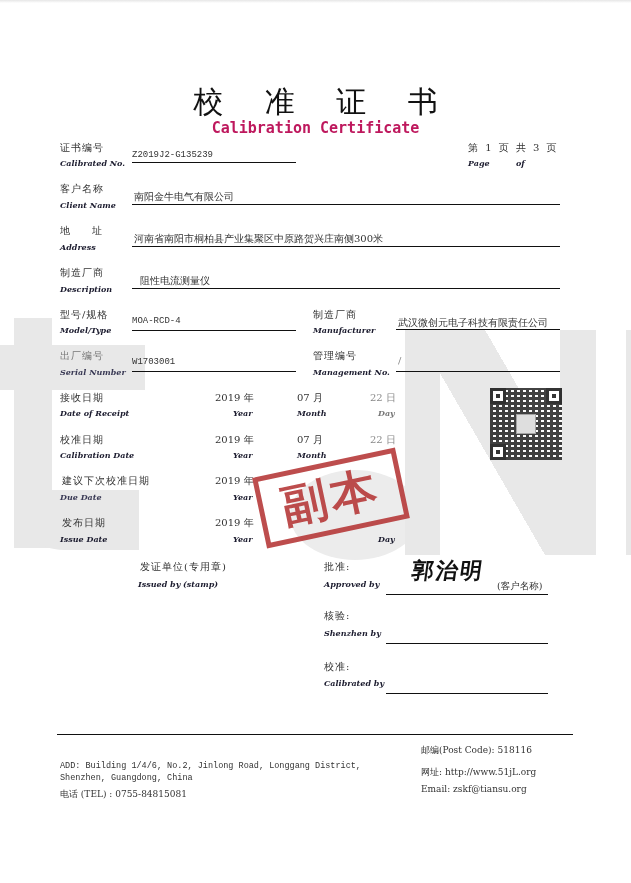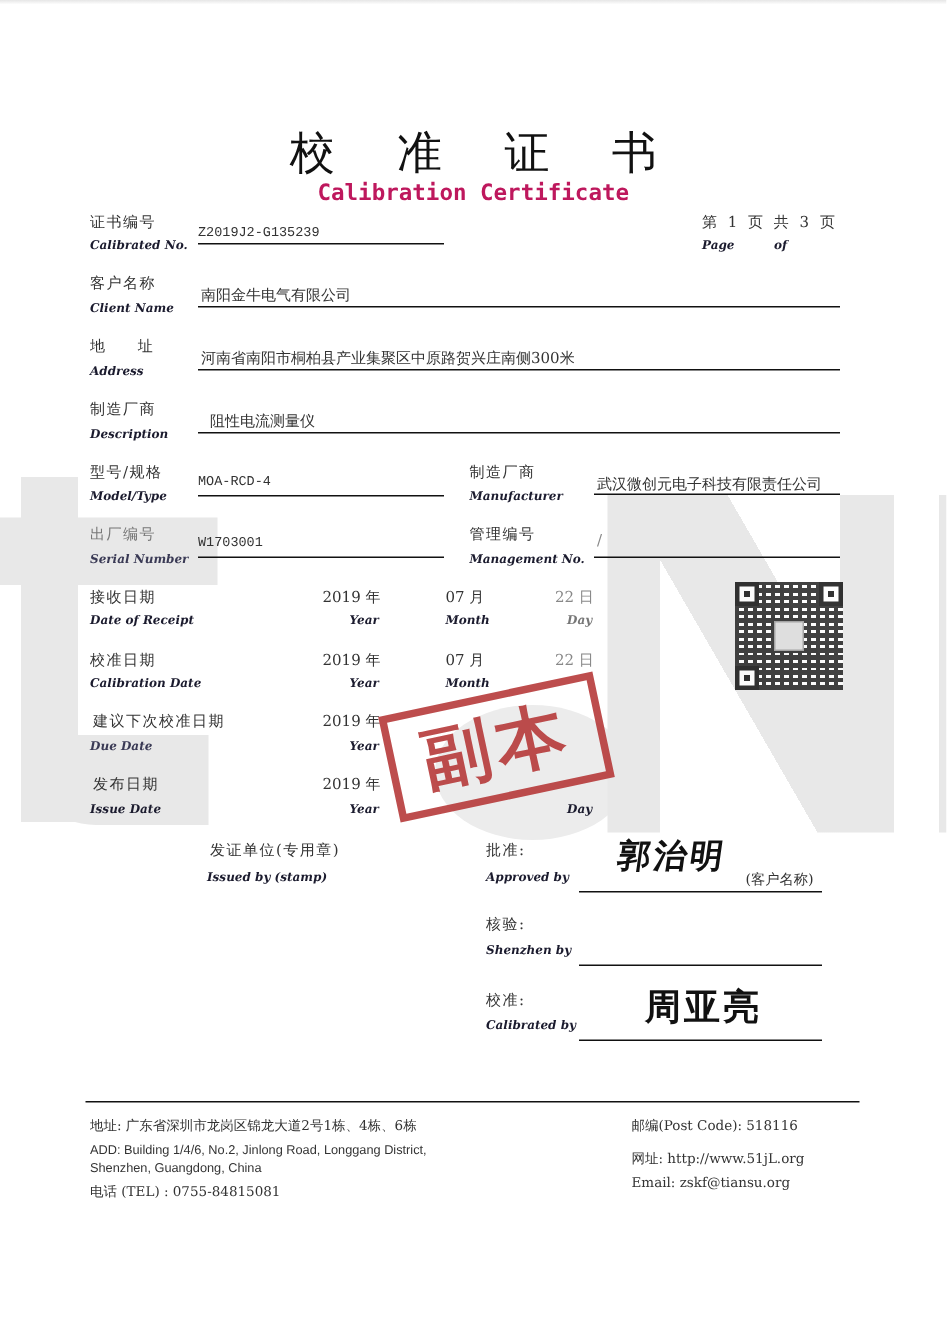--- a/index.html
+++ b/index.html
@@ -46,21 +46,21 @@
     background-image:
       repeating-linear-gradient(90deg, #222 0 3px, transparent 3px 6px),
       repeating-linear-gradient(0deg, #222 0 3px, transparent 3px 5px);
     opacity: .85; }
   .qr-finder { position: absolute; width: 16px; height: 16px; border: 3px solid #111; background: #fff; }
   .qr-finder::after { content: ""; position: absolute; left: 3px; top: 3px; width: 4px; height: 4px; background: #111; }
   .qr-logo { position: absolute; left: 26px; top: 26px; width: 20px; height: 20px; background: #ddd; border: 1px solid #999; }
 
   .footer-rule { position: absolute; left: 57px; top: 734px; width: 516px; height: 1px; background: #111; }
   .ft { position: absolute; font-size: 9px; color: #333; }
-  .ft-mono { position: absolute; font-family: Liberation Sans, sans-serif; font-size: 8.5px; color: #333; }
+  .ft-mono { position: absolute; font-family: Liberation Mono, monospace; font-size: 8.5px; color: #333; }
 </style>
 </head>
 <body>
 
 <div class="page-shadow"></div>
 
 <div class="wm wm-t-stem"></div>
 <div class="wm wm-t-bar"></div>
 <div class="wm wm-t-curve"></div>
 <div class="wm wm-s"></div>
@@ -173,24 +173,22 @@
   <div class="sig" style="left:412px;top:556px;font-size:22px;transform:skewX(-8deg)">郭治明</div>
   <div class="val" style="left:497px;top:580px;font-size:9.5px">(客户名称)</div>
   <div class="uline" style="left:386px;top:594px;width:162px"></div>
 
   <div class="lbl-cn" style="left:324px;top:609px">核验:</div>
   <div class="lbl-en" style="left:324px;top:628px">Shenzhen by</div>
   <div class="uline" style="left:386px;top:643px;width:162px"></div>
 
   <div class="lbl-cn" style="left:324px;top:660px">校准:</div>
   <div class="lbl-en" style="left:324px;top:678px">Calibrated by</div>
-  <div class="sig" style="left:430px;top:655px;font-size:24px">周亚亮</div>
   <div class="uline" style="left:386px;top:693px;width:162px"></div>
 
   <div class="footer-rule"></div>
-  <div class="ft" style="left:60px;top:744px">地址: 广东省深圳市龙岗区锦龙大道2号1栋、4栋、6栋</div>
   <div class="ft-mono" style="left:60px;top:761px">ADD: Building 1/4/6, No.2, Jinlong Road, Longgang District,</div>
   <div class="ft-mono" style="left:60px;top:773px">Shenzhen, Guangdong, China</div>
   <div class="ft" style="left:60px;top:788px">电话 (TEL) : 0755-84815081</div>
   <div class="ft" style="left:421px;top:744px">邮编(Post Code): 518116</div>
   <div class="ft" style="left:421px;top:766px">网址: http://www.51jL.org</div>
   <div class="ft" style="left:421px;top:784px">Email: zskf@tiansu.org</div>
 </div>
 
 </body></html>

